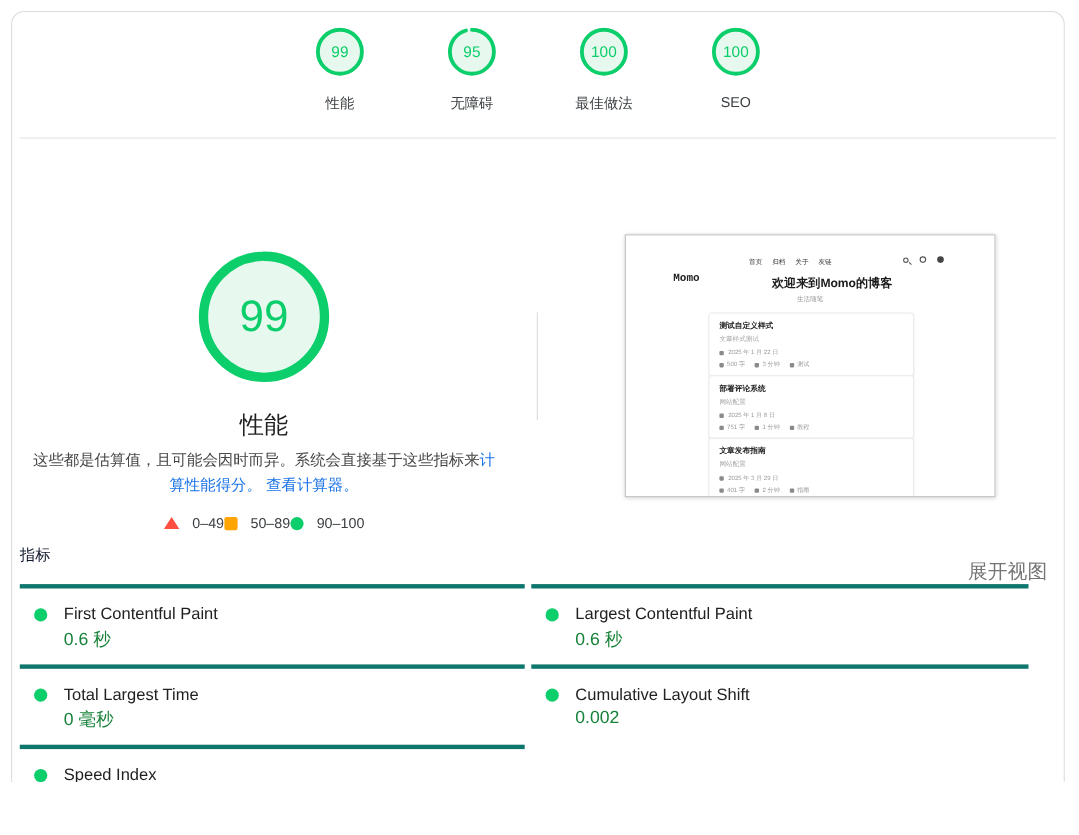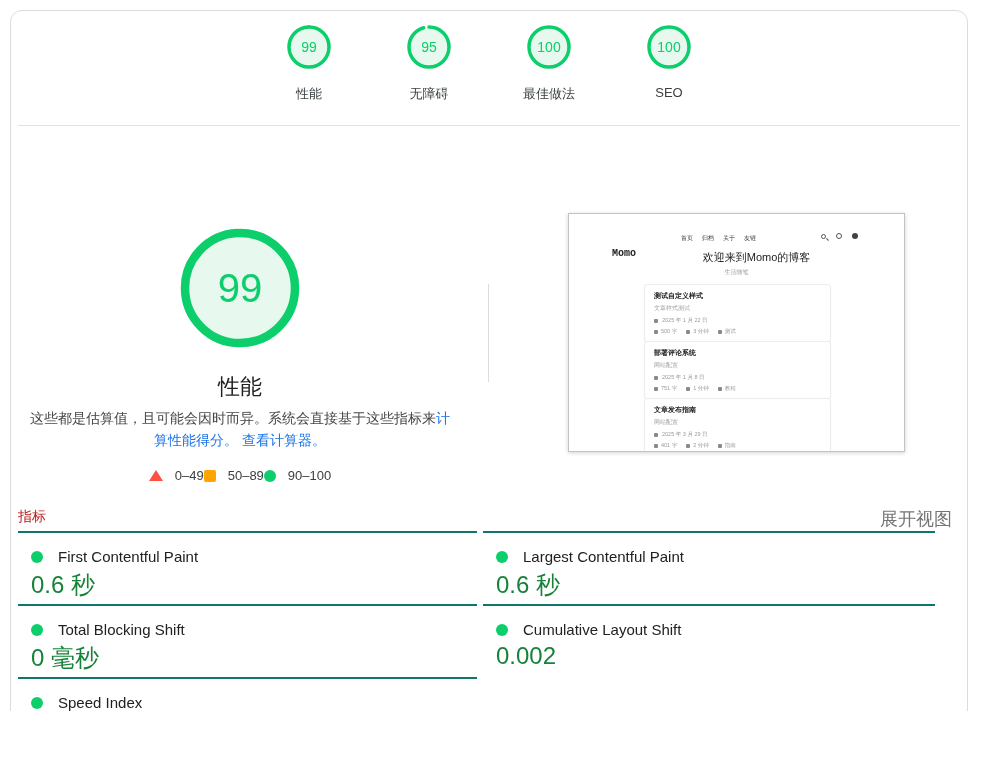--- a/index.html
+++ b/index.html
@@ -49,41 +49,41 @@
   .t-logo { position:absolute; left:43px; top:16px; font-family:Liberation Mono, monospace;
     font-weight:bold; font-size:10px; color:#222; }
   .t-nav { position:absolute; left:112px; top:2px; display:flex; gap:9px; font-size:6px; color:#333; }
   .t-icons { position:absolute; right:46px; top:1px; display:flex; gap:10px; align-items:center; }
   .t-ic-search { width:5px; height:5px; border:1px solid #555; border-radius:50%; position:relative; }
   .t-ic-search::after { content:""; position:absolute; left:4px; top:4px; width:3px; height:1px;
     background:#555; transform:rotate(45deg); }
   .t-ic-theme { width:6px; height:6px; border:1px solid #555; border-radius:50%; }
   .t-ic-menu { width:6px; height:6px; background:#444; border-radius:50%; }
   .t-heading { position:absolute; left:0; top:36px; width:100%; text-align:center;
-    font-weight:normal; font-size:11px; color:#1b1b1b;padding-left:40px; }
+    font-weight:bold; font-size:11px; color:#1b1b1b;padding-left:40px; }
   .t-subheading { position:absolute; left:0; top:54px; width:100%; text-align:center;
     font-size:6px; color:#9a9a9a; }
   .t-card { position:absolute; left:75px; width:187px; background:#fff;
     border:1px solid #ececec; border-radius:3px; box-shadow:0 1px 2px rgba(0,0,0,.04); padding:6px 9px; }
   .t-card-title { font-size:7px; font-weight:bold; color:#222; }
   .t-card-sub { font-size:6px; color:#a5a5a5; margin-top:3px; }
   .t-meta { display:flex; align-items:center; gap:4px; margin-top:4px; font-size:5.5px; color:#9a9a9a; }
   .t-meta-ic { display:inline-block; width:4px; height:4px; background:#8a8a8a; border-radius:1px; }
   .t-meta .seg { display:flex; align-items:center; gap:3px; margin-right:5px; }
 
   
-  .metrics-head { position:absolute; left:18px; top:508px; font-size:14px; color:#b91c1c; }
+  .metrics-head { position:absolute; left:18px; top:496px; font-size:14px; color:#0f172a; }
   .expand-view { position:absolute; right:29px; top:507px; font-size:18px; color:#757575; cursor:pointer; }
   .mcol { position:absolute; top:531px; }
   .mcol-left  { left:18px;  width:459px; }
   .mcol-right { left:483px; width:452px; }
-  .metric-row { border-top:2px solid #0f766e; padding:15px 0 13px 13px; height:73px; }
+  .metric-row { border-top:4px solid #0f766e; padding:15px 0 13px 13px; height:73px; }
   .metric-name { display:flex; align-items:center; gap:15px; font-size:15px; color:#212121; }
   .metric-dot { width:12px; height:12px; border-radius:50%; background:#0cce6b; flex:none; }
-  .metric-value { margin-top:4px; font-size:24px; color:#178239; }
+  .metric-value { margin-left:27px; margin-top:4px; font-size:16px; color:#178239; }
 </style>
 </head>
 <body>
 
 <div class="page">
   <div class="report-card"></div>
 
   <div class="top-gauges">
     <div class="top-gauge">
       <div class="gauge-wrap">
@@ -250,21 +250,21 @@
     <div class="metric-row">
       <div class="metric-name">
           <span class="metric-dot"></span>
           <span>First Contentful Paint</span>
         </div>
       <div class="metric-value">0.6 秒</div>
     </div>
     <div class="metric-row">
       <div class="metric-name">
           <span class="metric-dot"></span>
-          <span>Total Blocking Shift</span>
+          <span>Total Largest Time</span>
         </div>
       <div class="metric-value">0 毫秒</div>
     </div>
     <div class="metric-row">
       <div class="metric-name">
           <span class="metric-dot"></span>
           <span>Speed Index</span>
         </div>
       <div class="metric-value">1.0 秒</div>
     </div>

